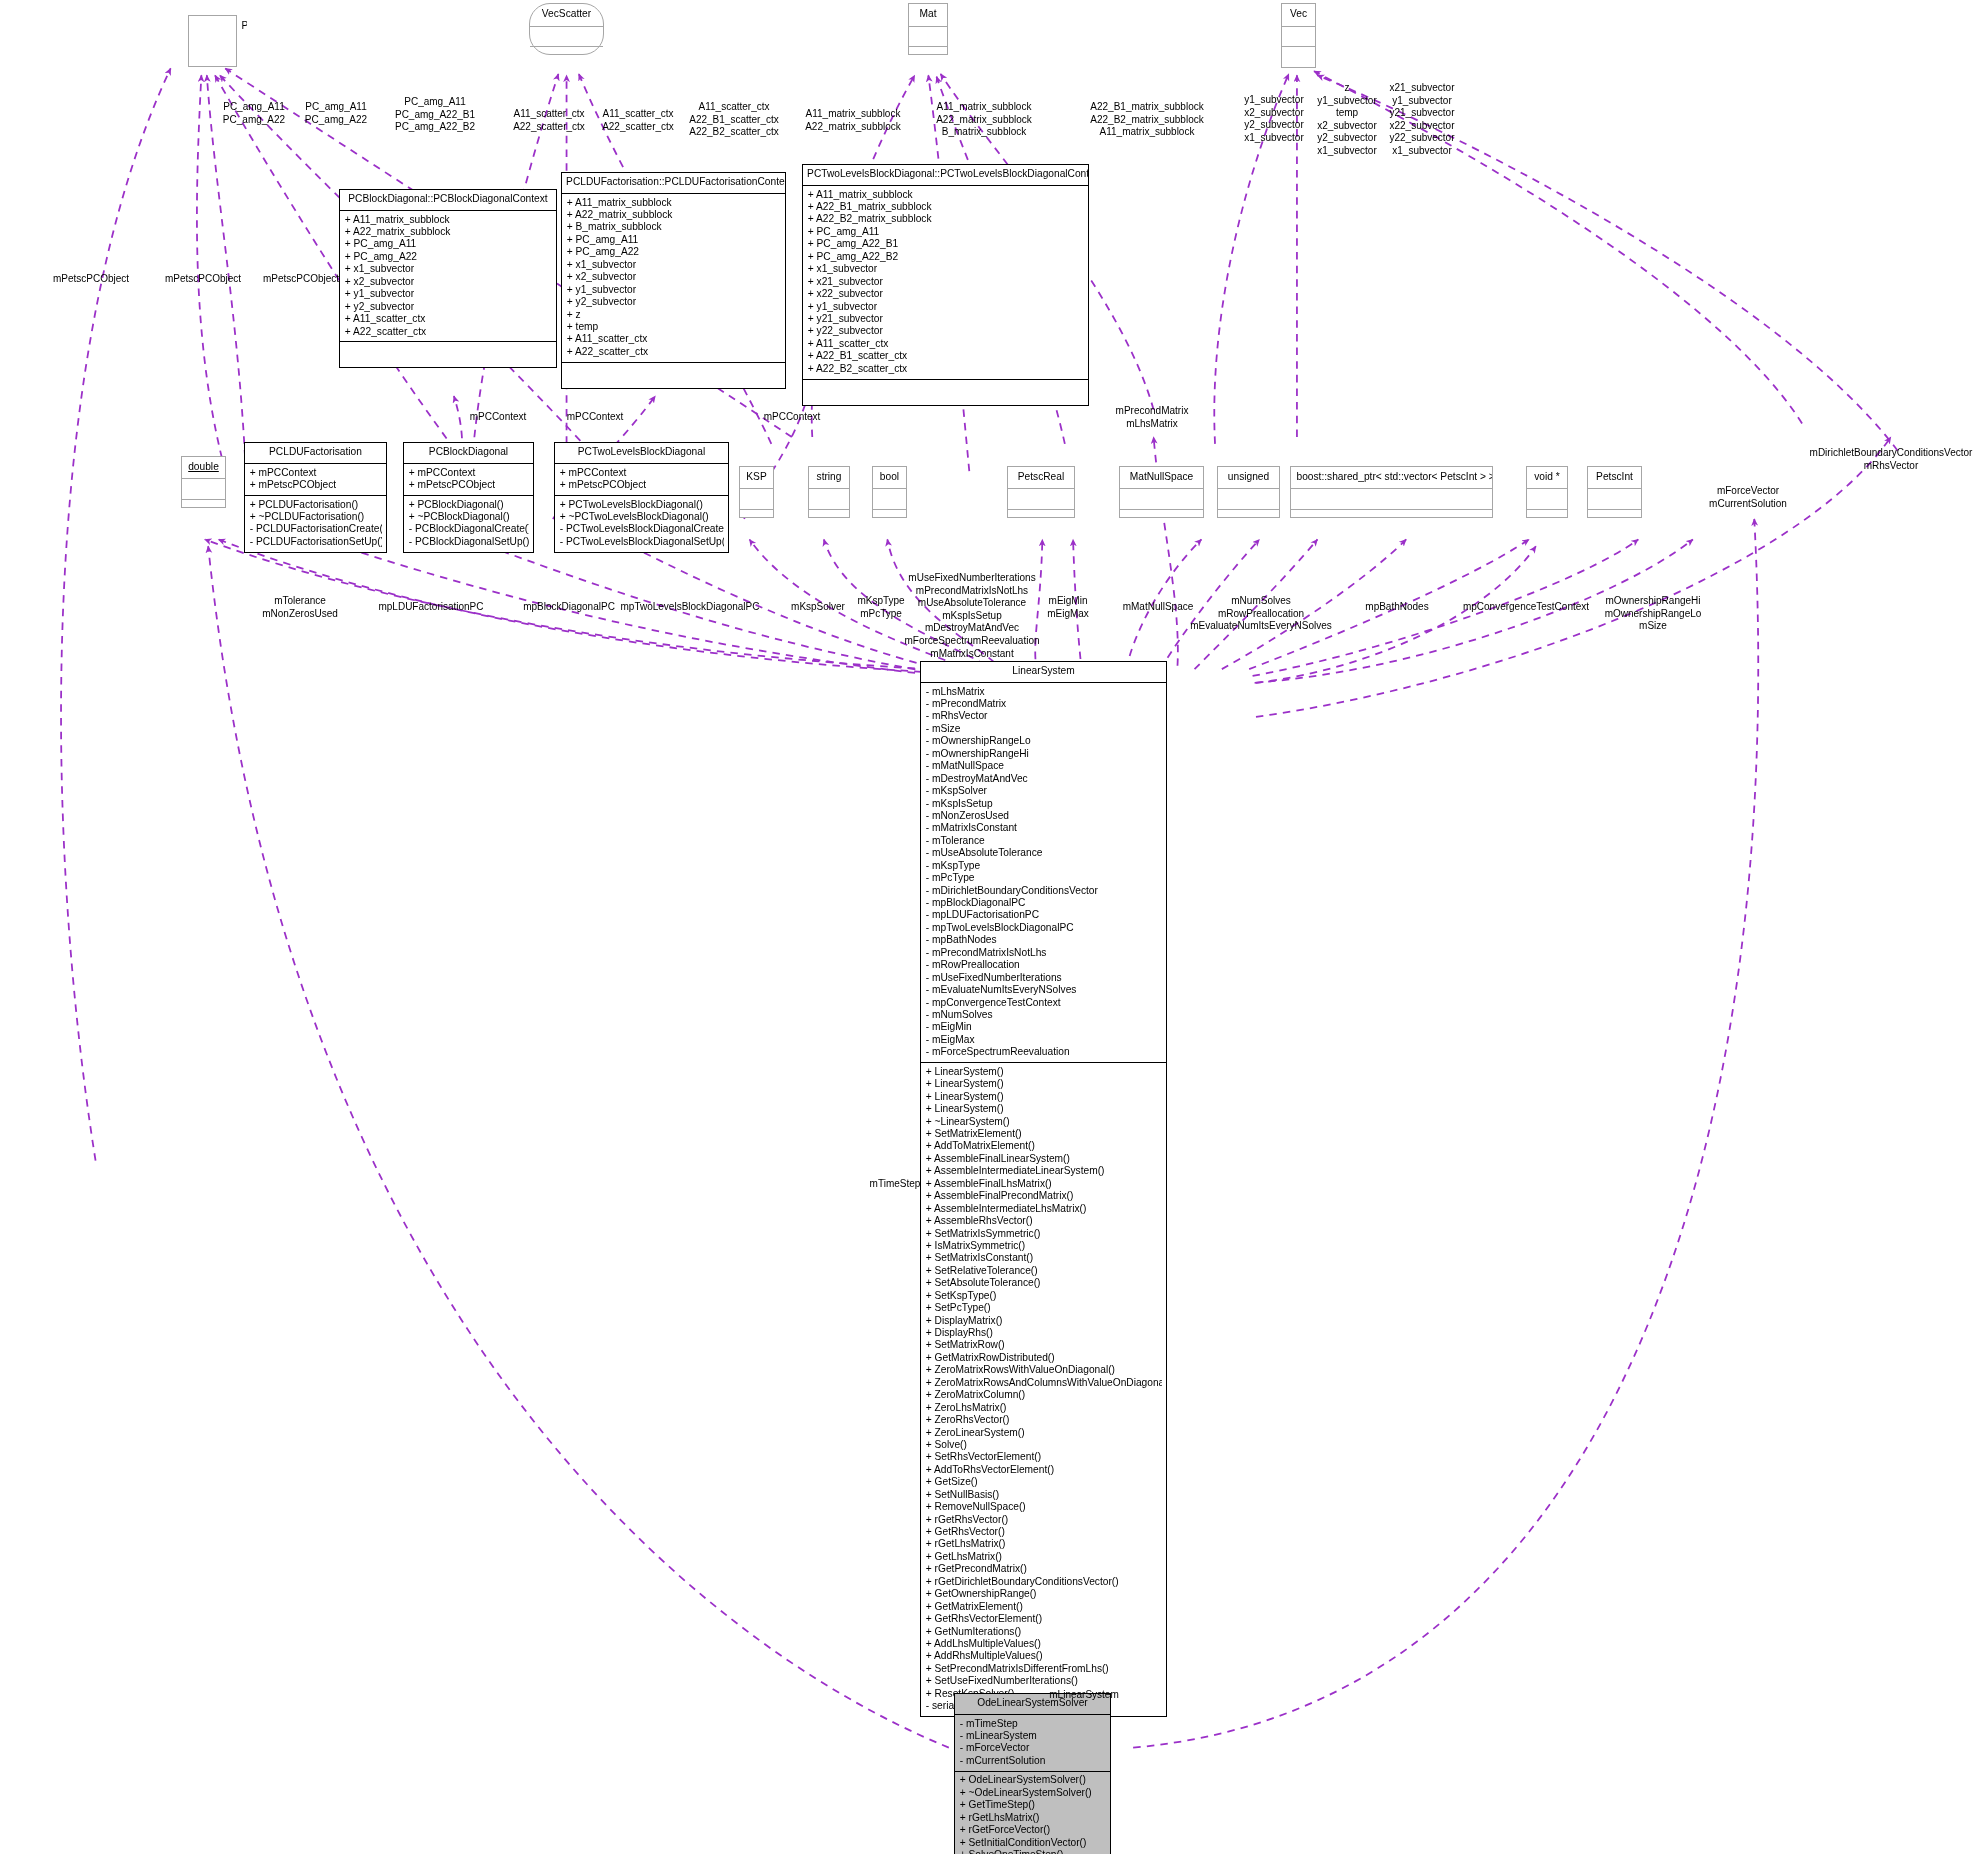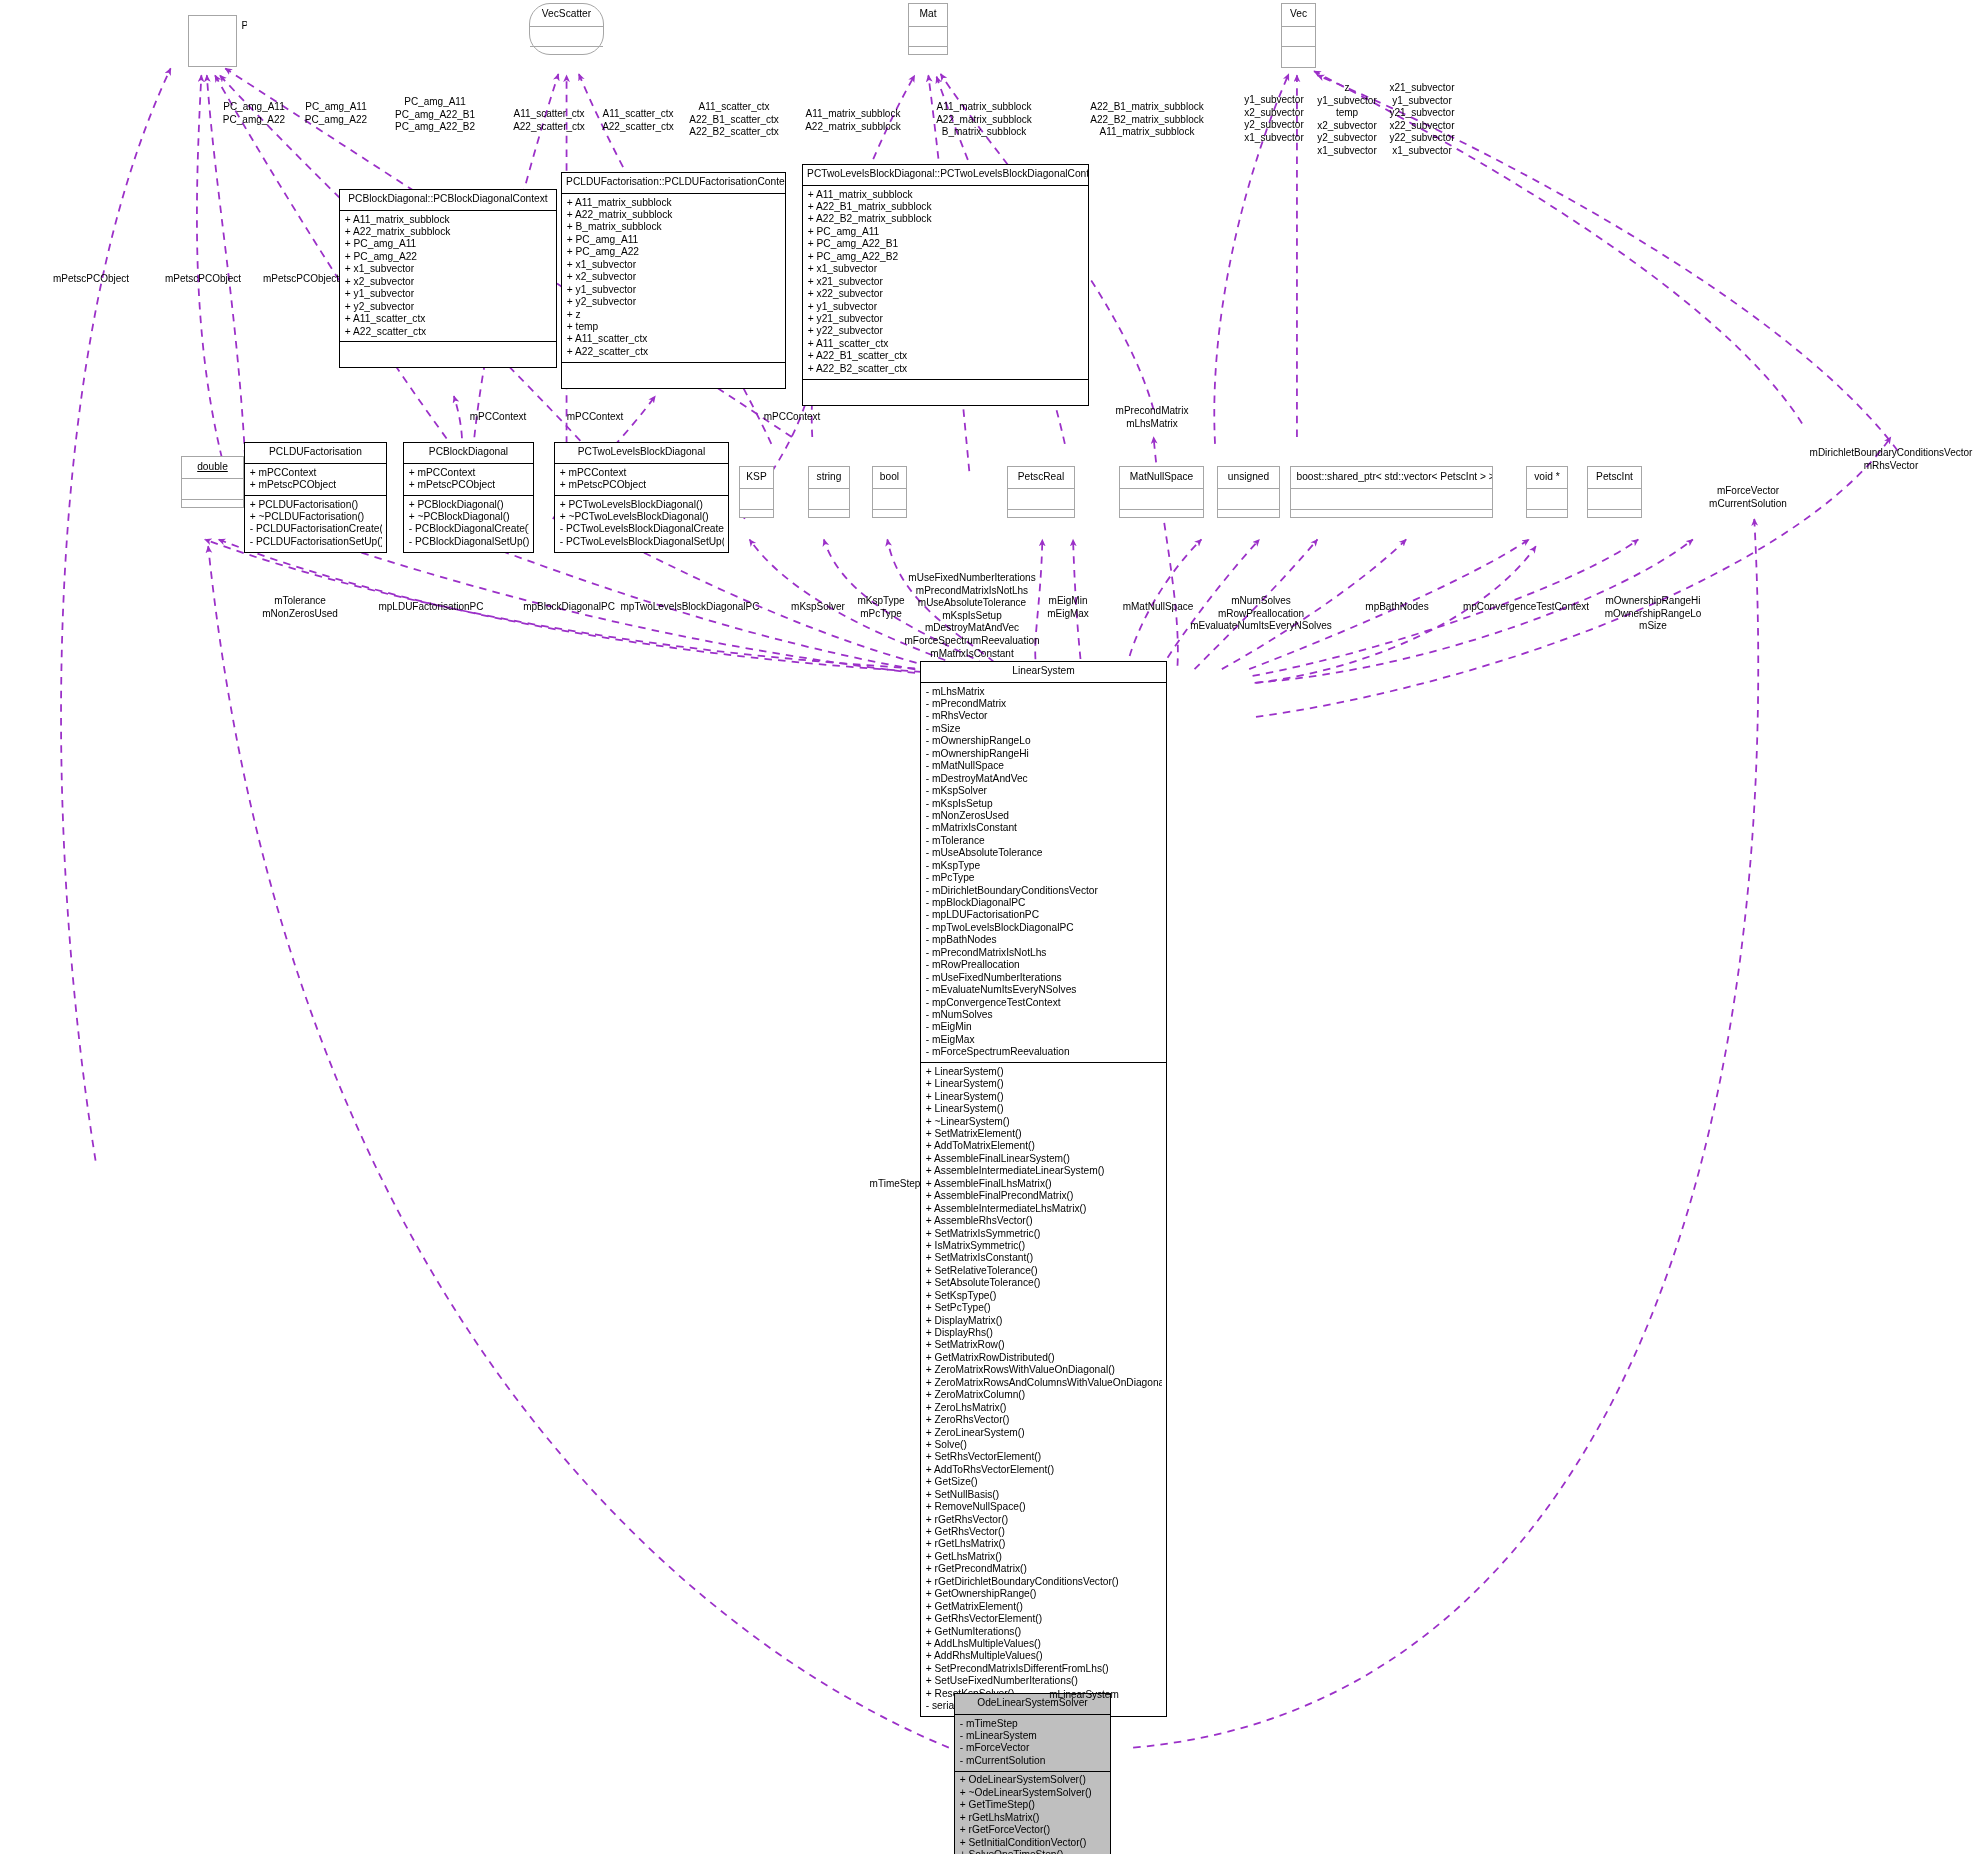--- a/index.html
+++ b/index.html
@@ -240,21 +240,21 @@
         <div class="m">+ y21_subvector</div>
         <div class="m">+ y22_subvector</div>
         <div class="m">+ A11_scatter_ctx</div>
         <div class="m">+ A22_B1_scatter_ctx</div>
         <div class="m">+ A22_B2_scatter_ctx</div>
       </div>
     <div class="sep"></div>
     <div class="members empty"></div>
   </div>
 
-  <div class="node plain" style="left:181px; top:456px; width:63px; height:52px;text-decoration:underline;">
+  <div class="node plain" style="left:181px; top:456px; width:45px; height:52px;text-decoration:underline;">
     <div class="title">double</div>
     <div class="sep"></div>
     <div class="members empty" style="height:13.7px"></div>
     <div class="sep"></div>
     <div class="members empty" style="height:12.3px"></div>
   </div>
 
   <div class="node" style="left:244px; top:442px; width:143px;">
     <div class="title">PCLDUFactorisation</div>
     <div class="sep"></div>

